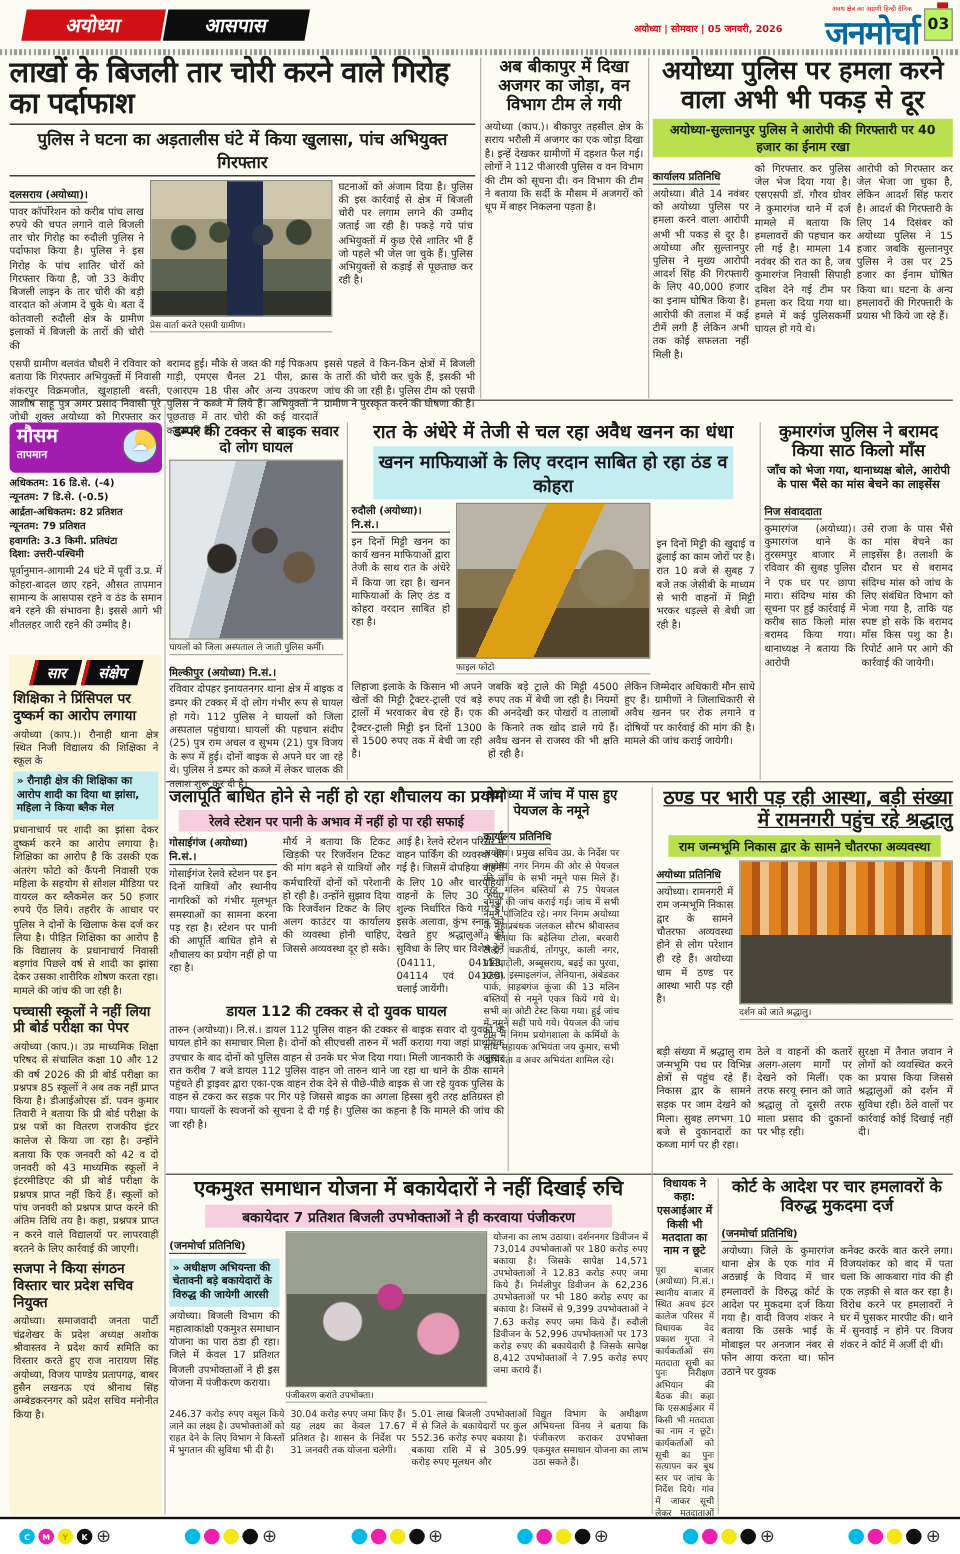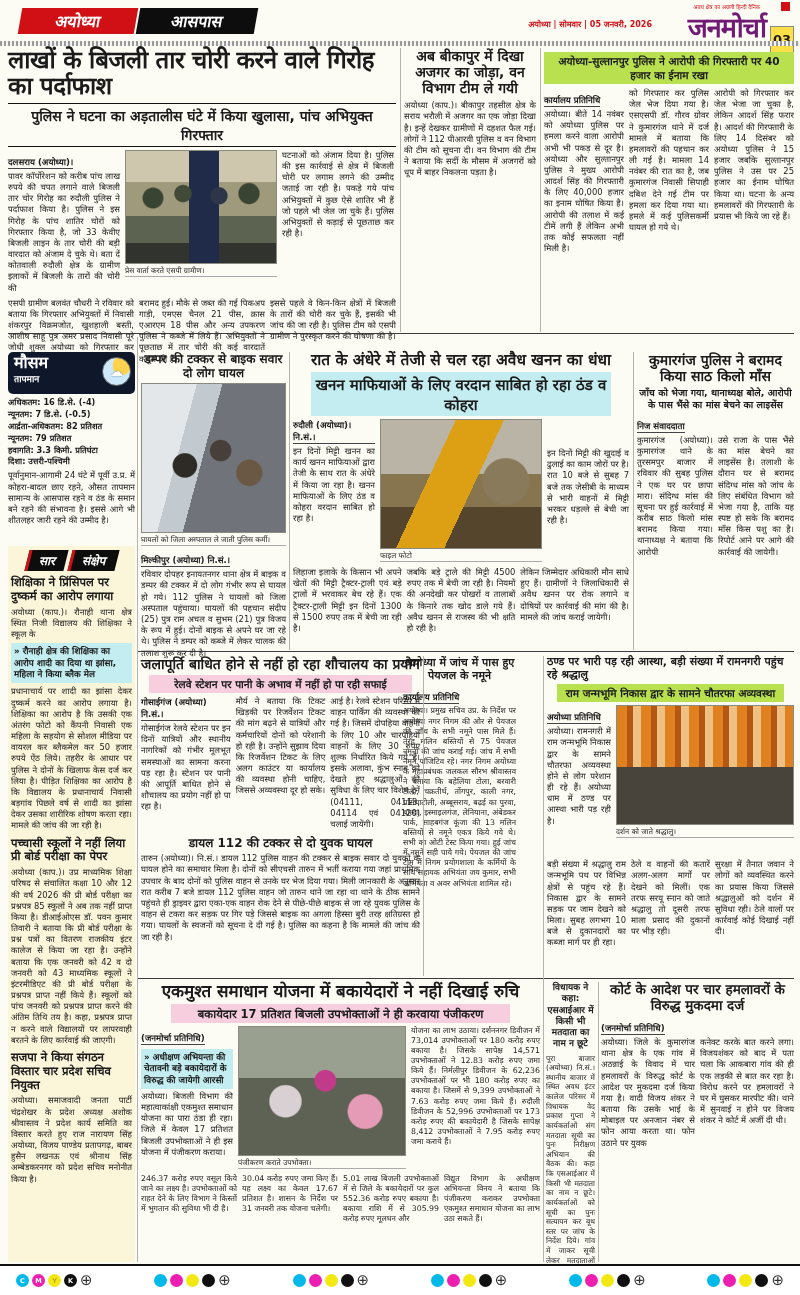--- a/index.html
+++ b/index.html
@@ -5,22 +5,22 @@
   html,body{margin:0;padding:0;background:#d8d8d2;}
   .page{position:relative;width:800px;height:1295px;margin:0 auto;background:#fcfbf4;
         font-family:"DejaVu Sans","Liberation Sans",sans-serif;color:#1b1b1b;overflow:hidden;}
   
   .ed-red,.ed-black{position:absolute;top:8px;height:26px;display:flex;align-items:center;justify-content:center;
         color:#fff;font-weight:bold;font-size:16px;transform:skewX(-10deg);}
   .ed-red{left:20px;width:116px;background:#d11016;}
   .ed-black{left:138px;width:118px;background:#0d0d0d;}
   .dateline{position:absolute;right:148px;top:18px;color:#d11016;font-size:8px;font-weight:bold;}
   .tagline{position:absolute;right:40px;top:3px;color:#d11016;font-size:5.5px;}
-  .masthead{position:absolute;right:34px;top:8px;font-size:27px;font-weight:bold;letter-spacing:-1px;color:#701a75;}
-  .pagenum{position:absolute;right:6px;top:26px;width:22px;height:25px;border:1px solid #8a8a8a;background:#fde047;
+  .masthead{position:absolute;right:34px;top:8px;font-size:27px;font-weight:bold;letter-spacing:-1px;color:#0369a1;}
+  .pagenum{position:absolute;right:6px;top:7px;width:22px;height:25px;border:1px solid #8a8a8a;background:#bef264;
         display:flex;align-items:center;justify-content:center;font-size:13px;font-weight:bold;}
   .pagenum-tab{position:absolute;right:10px;top:2px;width:9px;height:9px;background:#d11016;}
   .hatch{position:absolute;left:0;top:41px;width:800px;height:5px;
         background:repeating-linear-gradient(90deg,#9a9a9a 0 2px,#f4f4ee 2px 4px);}
   
   .bt{font-size:8.4px;line-height:1.33;text-align:justify;color:#1d1d1d;}
   .bt-s{font-size:7.8px;line-height:1.3;text-align:justify;color:#1d1d1d;}
   .byline{font-size:8.6px;font-weight:bold;border-bottom:1px solid #444;display:inline-block;margin-bottom:2px;}
   .cap{font-size:7.4px;color:#222;padding:1px 0;border-bottom:1px solid #aaa;margin-bottom:2px;}
   .cols{display:flex;gap:5px;}
@@ -60,21 +60,21 @@
   .hl-cyan{background:#c3edf0;font-weight:bold;font-size:8.8px;line-height:1.3;padding:3px;text-align:left;}
   
   .blk{position:absolute;}
   .h-xl{font-size:24px;font-weight:bold;line-height:1.08;letter-spacing:-0.5px;}
   .h-lg{font-size:21px;font-weight:bold;line-height:1.12;text-align:center;}
   .h-md{font-size:14px;font-weight:bold;line-height:1.15;text-align:center;}
   .h-sm{font-size:12px;font-weight:bold;line-height:1.18;text-align:center;}
   .sub-rule{border-top:1.5px solid #111;border-bottom:1.5px solid #111;font-weight:bold;font-size:14px;
         text-align:center;padding:2px 0;margin:3px 0;}
   
-  .w-head{position:relative;background:#0f172a;color:#fff;border-radius:5px;height:38px;padding:2px 6px;}
+  .w-head{position:relative;background:#a21caf;color:#fff;border-radius:5px;height:38px;padding:2px 6px;}
   .w-t1{font-size:16px;font-weight:bold;line-height:1.1;}
   .w-t2{font-size:9px;font-weight:bold;}
   .w-icon{position:absolute;right:4px;top:5px;width:27px;height:27px;border-radius:50%;
         background:radial-gradient(circle at 70% 28%,#ffd34d 0 34%,#cde9fb 35% 100%);
         border:1px solid #666;display:flex;align-items:center;justify-content:center;font-size:13px;color:#ffffff;
         text-shadow:0 0 2px #4a78a0;}
   .w-row{font-size:8.2px;font-weight:600;line-height:1.45;}
   
   .rail{position:absolute;left:8px;top:546px;width:127px;height:716px;background:#fbf6da;padding:2px 3px;box-sizing:border-box;}
   .brief-title{display:flex;gap:4px;justify-content:center;margin:2px 0 4px;}
@@ -129,20 +129,21 @@
       <div class="bt">इससे पहले वे किन-किन क्षेत्रों में बिजली के तारों की चोरी कर चुके हैं, इसकी भी जांच की जा रही है। पुलिस टीम को एसपी ग्रामीण ने पुरस्कृत करने की घोषणा की है।</div>
     </div>
   </div>
 
   <div class="blk" style="left:404px;top:48px;width:132px;">
     <div class="h-md">अब बीकापुर में दिखा अजगर का जोड़ा, वन विभाग टीम ले गयी</div>
     <div class="bt" style="margin-top:4px;">अयोध्या (काप.)। बीकापुर तहसील क्षेत्र के सराय भरौली में अजगर का एक जोड़ा दिखा है। इन्हें देखकर ग्रामीणों में दहशत फैल गई। लोगों ने 112 पीआरवी पुलिस व वन विभाग की टीम को सूचना दी। वन विभाग की टीम ने बताया कि सर्दी के मौसम में अजगरों को धूप में बाहर निकलना पड़ता है।</div>
   </div>
 
   <div class="blk" style="left:544px;top:48px;width:250px;">
+    <div class="h-lg">अयोध्या पुलिस पर हमला करने वाला अभी भी पकड़ से दूर</div>
     <div class="sub-green" style="margin:4px 0;">अयोध्या-सुल्तानपुर पुलिस ने आरोपी की गिरफ्तारी पर 40 हजार का ईनाम रखा</div>
     <div class="cols">
       <div>
         <span class="byline">कार्यालय प्रतिनिधि</span>
         <div class="bt">अयोध्या। बीते 14 नवंबर को अयोध्या पुलिस पर हमला करने वाला आरोपी अभी भी पकड़ से दूर है। अयोध्या और सुल्तानपुर पुलिस ने मुख्य आरोपी आदर्श सिंह की गिरफ्तारी के लिए 40,000 हजार का इनाम घोषित किया है। आरोपी की तलाश में कई टीमें लगी हैं लेकिन अभी तक कोई सफलता नहीं मिली है।</div>
       </div>
       <div>
           <div class="bt">को गिरफ्तार कर पुलिस जेल भेज दिया गया है। एसएसपी डॉ. गौरव ग्रोवर ने कुमारगंज थाने में दर्ज मामले में बताया कि हमलावरों की पहचान कर ली गई है। मामला 14 नवंबर की रात का है, जब कुमारगंज निवासी सिपाही दबिश देने गई टीम पर हमला कर दिया गया था। हमले में कई पुलिसकर्मी घायल हो गये थे।</div>
         </div>
       <div>
@@ -255,42 +256,42 @@
     </div>
   </div>
 
   <div class="blk" style="left:403px;top:656px;width:113px;">
     <div style="font-size:11px;font-weight:bold;text-align:center;line-height:1.2;">अयोध्या में जांच में पास हुए पेयजल के नमूने</div>
     <div style="margin-top:3px;"><span class="byline">कार्यालय प्रतिनिधि</span></div>
     <div class="bt-s">अयोध्या। प्रमुख सचिव उप्र. के निर्देश पर अयोध्या नगर निगम की ओर से पेयजल की जाँच के सभी नमूने पास मिले हैं। तेरह मलिन बस्तियों से 75 पेयजल नमूनों की जांच कराई गई। जांच में सभी नमूने पॉजिटिव रहे। नगर निगम अयोध्या के महाप्रबंधक जलकल सौरभ श्रीवास्तव ने बताया कि बहेलिया टोला, बरवारी टोला, चक्रतीर्थ, तोंगपुर, काली नगर, पसियाटोली, अब्बूसराय, बढ़ई का पुरवा, बाल्दा, इस्माइलगंज, लेनियाना, अंबेडकर पार्क, साहबगंज कूंजा की 13 मलिन बस्तियों से नमूने एकत्र किये गये थे। सभी का ओटी टेस्ट किया गया। हुई जांच में नमूने सही पाये गये। पेयजल की जांच टीम में निगम प्रयोगशाला के कर्मियों के साथ सहायक अभियंता जय कुमार, सभी अभियंता व अवर अभियंता शामिल रहे।</div>
   </div>
 
   <div class="blk" style="left:547px;top:656px;width:247px;">
-    <div style="font-size:11px;font-weight:bold;text-align:left;line-height:1.15;">ठण्ड पर भारी पड़ रही आस्था, बड़ी संख्या में रामनगरी पहुंच रहे श्रद्धालु</div>
+    <div style="font-size:16px;font-weight:bold;text-align:right;line-height:1.15;text-decoration:underline;">ठण्ड पर भारी पड़ रही आस्था, बड़ी संख्या में रामनगरी पहुंच रहे श्रद्धालु</div>
     <div class="sub-green" style="margin:3px 10px;">राम जन्मभूमि निकास द्वार के सामने चौतरफा अव्यवस्था</div>
     <div class="cols">
       <div style="flex:0 0 64px;">
         <span class="byline">अयोध्या प्रतिनिधि</span>
         <div class="bt">अयोध्या। रामनगरी में राम जन्मभूमि निकास द्वार के सामने चौतरफा अव्यवस्था होने से लोग परेशान ही रहे हैं। अयोध्या धाम में ठण्ड पर आस्था भारी पड़ रही है।</div>
       </div>
       <div style="flex:1;">
         <div class="photo ph-crowd" style="height:118px;"></div>
         <div class="cap">दर्शन को जाते श्रद्धालु।</div>
       </div>
     </div>
     <div class="cols" style="margin-top:19px;">
       <div class="bt">बड़ी संख्या में श्रद्धालु राम जन्मभूमि पथ पर विभिन्न क्षेत्रों से पहुंच रहे हैं। निकास द्वार के सामने सड़क पर जाम देखने को मिला। सुबह लगभग 10 बजे से दुकानदारों का कब्जा मार्ग पर ही रहा।</div>
       <div class="bt">ठेले व वाहनों की कतारें अलग-अलग मार्गों पर देखने को मिलीं। एक तरफ सरयू स्नान को जाते श्रद्धालु तो दूसरी तरफ माला प्रसाद की दुकानों पर भीड़ रही।</div>
       <div class="bt">सुरक्षा में तैनात जवान ने लोगों को व्यवस्थित करने का प्रयास किया जिससे श्रद्धालुओं को दर्शन में सुविधा रही। ठेले वालों पर कार्रवाई कोई दिखाई नहीं दी।</div>
     </div>
   </div>
 
   <div class="blk" style="left:141px;top:982px;width:399px;">
     <div style="font-size:17px;font-weight:bold;text-align:center;line-height:1.1;">एकमुश्त समाधान योजना में बकायेदारों ने नहीं दिखाई रुचि</div>
-    <div class="sub-pink" style="margin:3px 30px;font-size:11.5px;">बकायेदार 17 प्रतिशत बिजली उपभोक्ताओं ने ही करवाया पंजीकरण</div>
+    <div class="sub-pink" style="margin:3px 30px;font-size:11.5px;">बकायेदार 7 प्रतिशत बिजली उपभोक्ताओं ने ही करवाया पंजीकरण</div>
     <div class="cols">
       <div style="flex:0 0 92px;">
         <span class="byline">(जनमोर्चा प्रतिनिधि)</span>
         <div class="hl-cyan" style="margin:2px 0;">» अधीक्षण अभियन्ता की चेतावनी बड़े बकायेदारों के विरुद्ध की जायेगी आरसी</div>
         <div class="bt">अयोध्या। बिजली विभाग की महात्वाकांक्षी एकमुश्त समाधान योजना का पारा ठंडा ही रहा। जिले में केवल 17 प्रतिशत बिजली उपभोक्ताओं ने ही इस योजना में पंजीकरण कराया।</div>
       </div>
       <div style="flex:0 0 168px;">
         <div class="photo ph-reg" style="height:128px;"></div>
         <div class="cap">पंजीकरण कराते उपभोक्ता।</div>
       </div>

